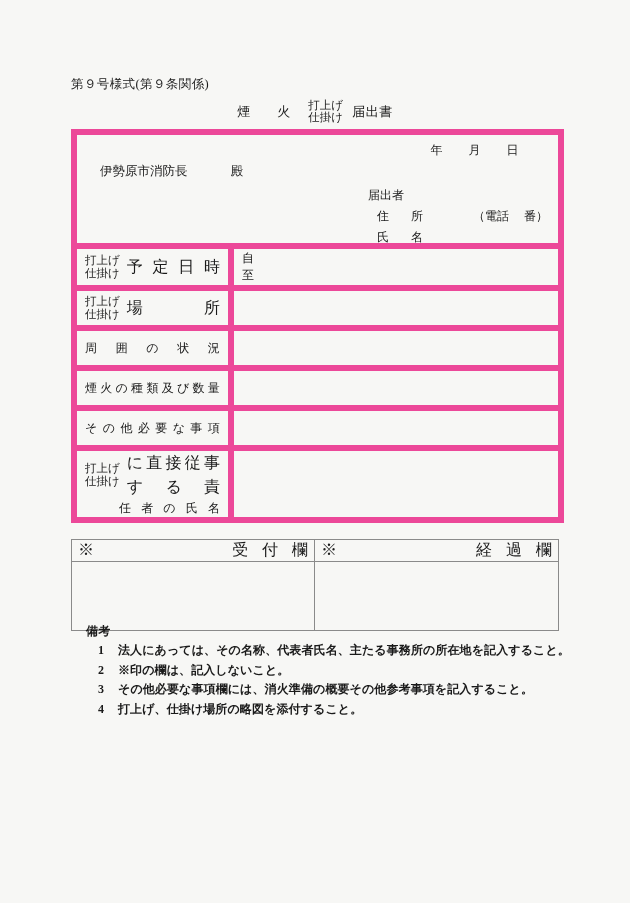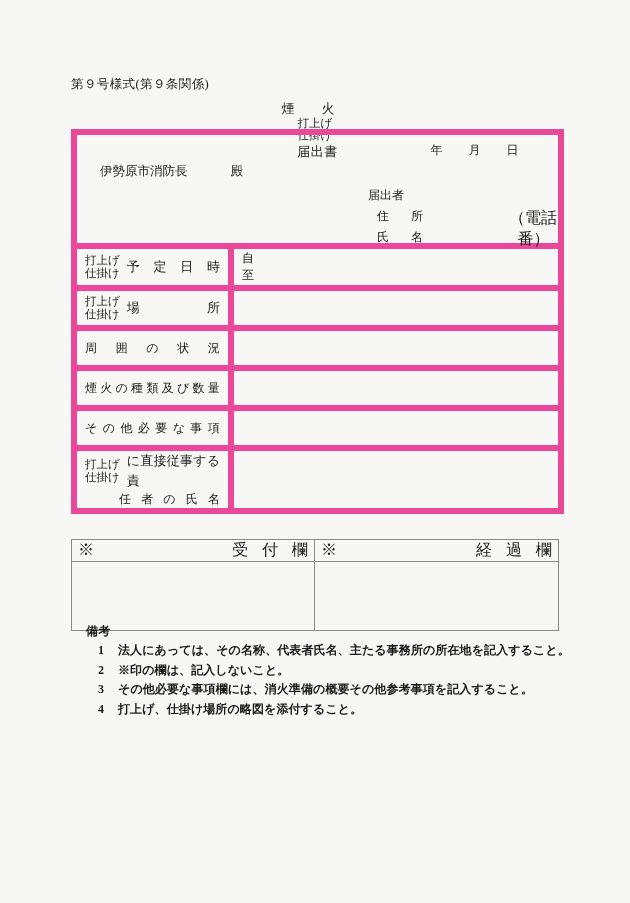--- a/index.html
+++ b/index.html
@@ -36,21 +36,20 @@
   
   .doc-title {
     position: absolute;
     left: 0;
     top: 100px;
     width: 630px;
     display: flex;
     justify-content: center;
     align-items: center;
     font-size: 13px;
-    flex-direction: column;
   }
   .title-a {
     letter-spacing: 7px;
     padding-right: 7px;
   }
   .title-stack {
     display: inline-flex;
     flex-direction: column;
     justify-content: center;
     line-height: 1.08;
@@ -111,24 +110,23 @@
   }
   .hdr-addr {
     position: absolute;
     left: 300px;
     top: 73px;
     font-size: 12px;
     letter-spacing: 5px;
   }
   .hdr-tel {
     position: absolute;
-    left: 432px;
+    left: 396px;
     top: 73px;
-    font-size: 16px;
-    text-align: center;
+    font-size: 12px;
   }
   .hdr-tel .sp { padding: 0 6px; }
   .hdr-name {
     position: absolute;
     left: 300px;
     top: 94px;
     font-size: 12px;
     letter-spacing: 5px;
   }
 
@@ -155,21 +153,21 @@
     line-height: 1.12;
     font-size: 11.5px;
     flex: 0 0 auto;
   }
   .stack-rest {
     flex: 1 1 auto;
     display: block;
     text-align: justify;
     text-align-last: justify;
     padding-left: 7px;
-    font-size: 13px;
+    font-size: 16px;
   }
   .lbl-two-line {
     display: block;
     line-height: 1.5;
   }
   .lbl-line2 {
     display: block;
     text-align: justify;
     text-align-last: justify;
     padding-left: 34px;

